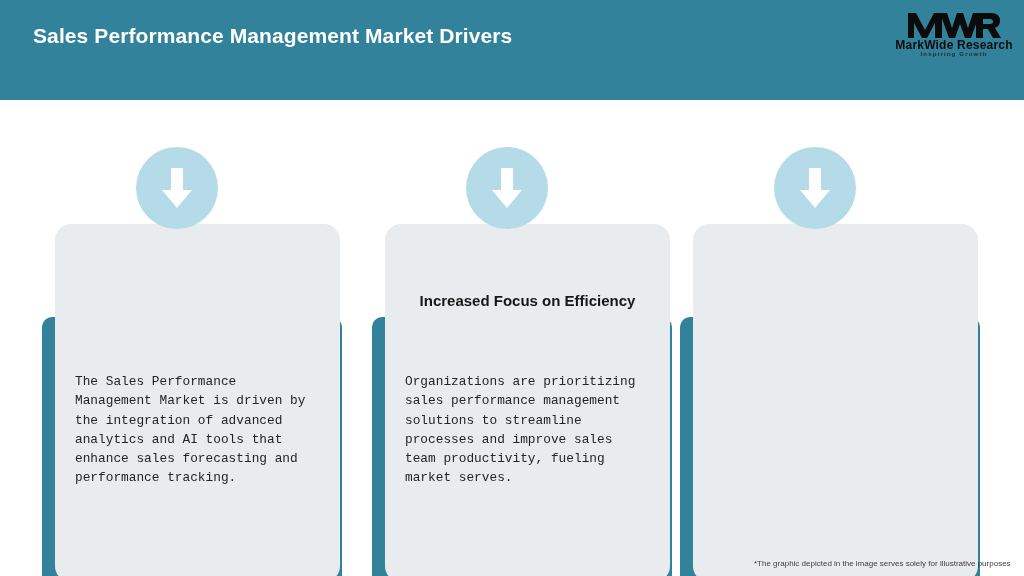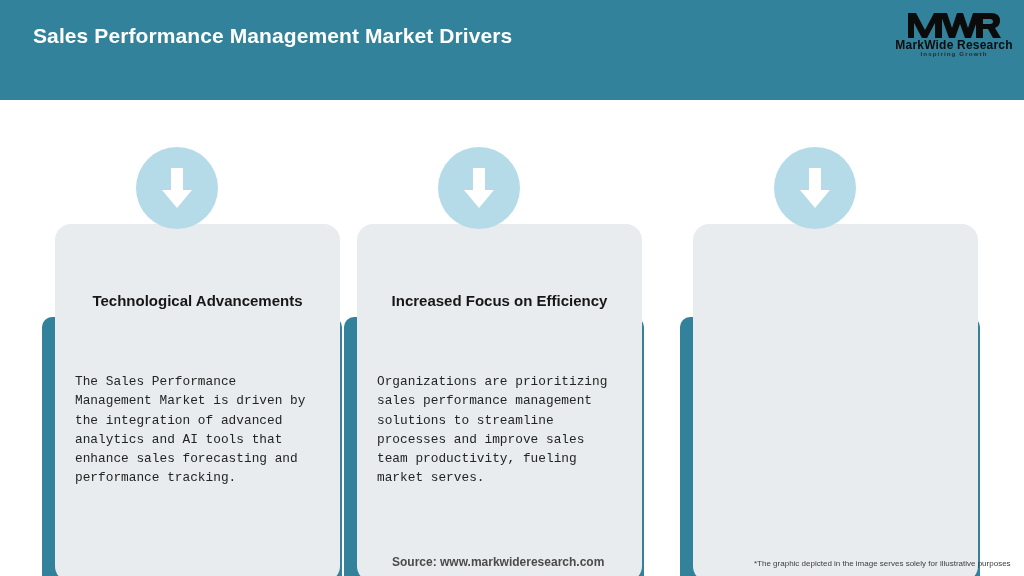--- a/index.html
+++ b/index.html
@@ -69,21 +69,21 @@
     left:0; top:100px;
     width:1024px; height:445px;
   }
   .card-wrap {
     position:absolute;
     top:47px;
     width:300px;
     height:398px;
   }
   .card-wrap.c0 { left:42px; }
-  .card-wrap.c1 { left:344px; }
+  .card-wrap.c1 { left:372px; }
   .card-wrap.c2 { left:680px; }
 
   
   .card-frame {
     position:absolute;
     left:0; top:170px;
     width:300px;
     height:275px;
     background:#31829a;
     border-radius:10px;
@@ -176,21 +176,20 @@
   <div class="cards">
 
     <div class="card-wrap c0">
       <div class="card-frame"></div>
       <div class="card-panel"></div>
       <div class="card-icon">
         <svg width="36" height="44" viewBox="0 0 36 44">
           <path d="M12 2 L24 2 L24 24 L33 24 L18 42 L3 24 L12 24 Z" fill="#ffffff"></path>
         </svg>
       </div>
-      <div class="card-title">Technological Advancements</div>
       <div class="card-body">The Sales Performance Management Market is driven by the integration of advanced analytics and AI tools that enhance sales forecasting and performance tracking.</div>
     </div>
 
     <div class="card-wrap c1">
       <div class="card-frame"></div>
       <div class="card-panel"></div>
       <div class="card-icon">
         <svg width="36" height="44" viewBox="0 0 36 44">
           <path d="M12 2 L24 2 L24 24 L33 24 L18 42 L3 24 L12 24 Z" fill="#ffffff"></path>
         </svg>
@@ -204,16 +203,15 @@
       <div class="card-panel"></div>
       <div class="card-icon">
         <svg width="36" height="44" viewBox="0 0 36 44">
           <path d="M12 2 L24 2 L24 24 L33 24 L18 42 L3 24 L12 24 Z" fill="#ffffff"></path>
         </svg>
       </div>
     </div>
 
   </div>
 
-  <div class="footer-source">Source: www.markwideresearch.com</div>
   <div class="footer-note">*The graphic depicted in the image serves solely for illustrative purposes</div>
 
 </div>
 
 </body></html>

